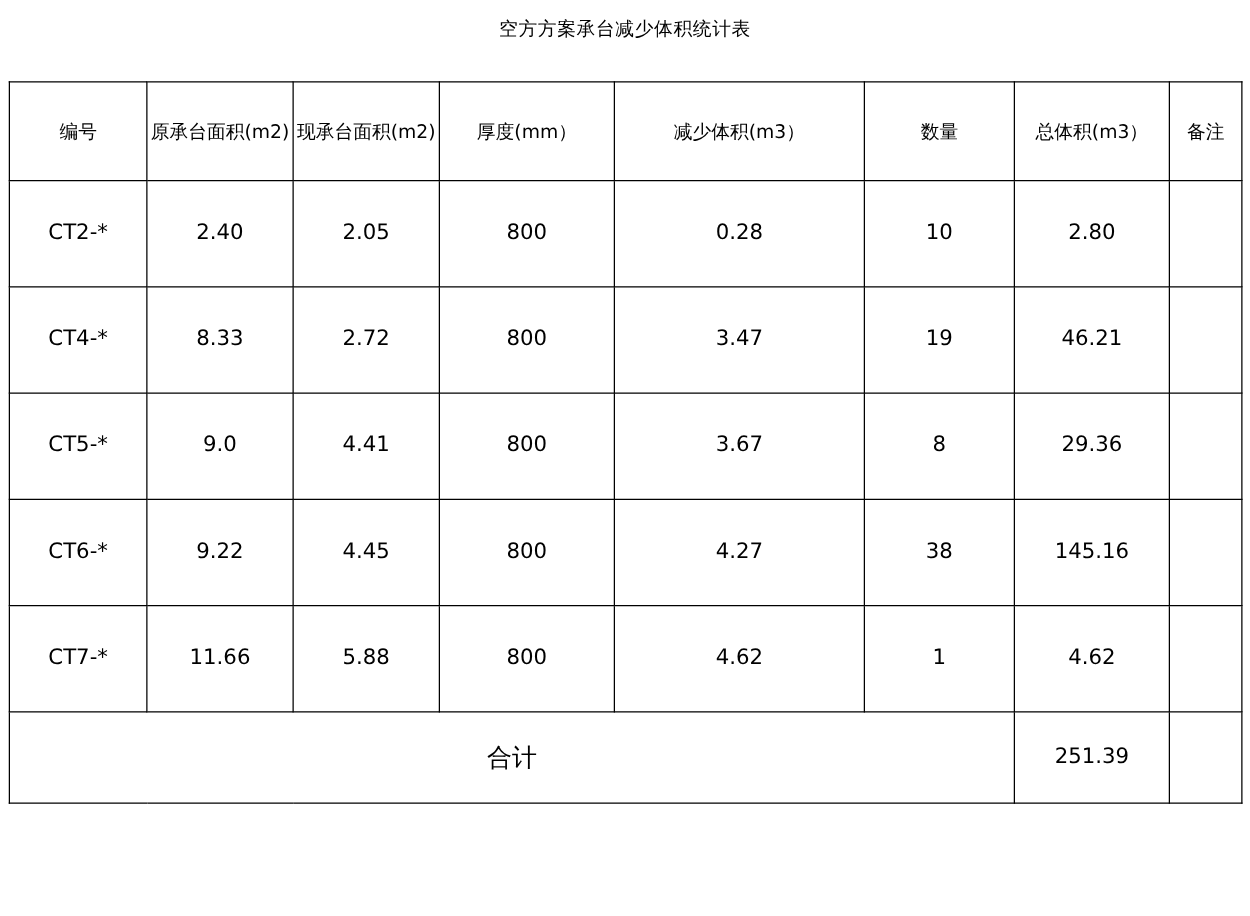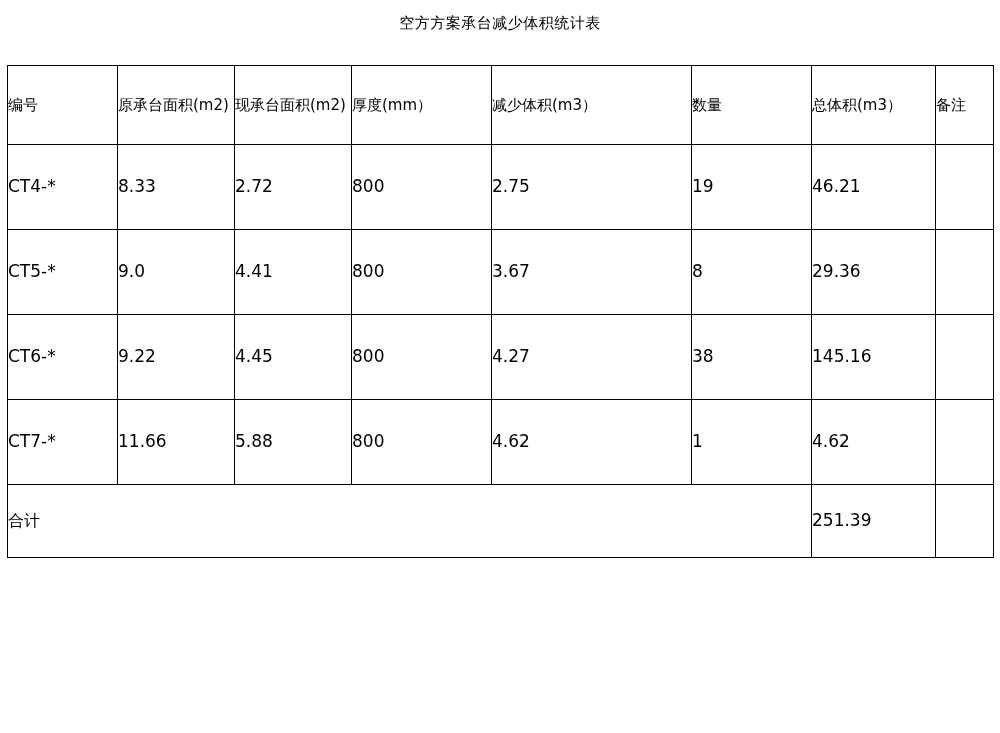--- a/index.html
+++ b/index.html
@@ -35,21 +35,21 @@
     position: absolute;
     top: 65px;
     left: 7px;
     width: 986px;
     border-collapse: collapse;
     table-layout: fixed;
   }
   table.stat-table td,
   table.stat-table th {
     border: 1px solid #000000;
-    text-align: left;
+    text-align: center;
     vertical-align: middle;
     font-weight: normal;
     font-size: 16px;
     font-family: "DejaVu Sans", "Liberation Sans", sans-serif;
     padding: 0;
   }
   table.stat-table thead td {
     height: 78px;
     font-size: 15px;
   }
@@ -66,21 +66,21 @@
   .col-thick   { width: 140px; }
   .col-reduce  { width: 200px; }
   .col-qty     { width: 120px; }
   .col-total   { width: 124px; }
   .col-remark  { width: 58px; }
   .cell-text {
     display: block;
     line-height: 1.25;
   }
   .total-label {
-    font-size: 16px;
+    font-size: 20px;
   }
 </style>
 </head>
 <body>
 
 <div class="page">
 
   <div class="doc-title">空方方案承台减少体积统计表</div>
 
   <table class="stat-table">
@@ -118,33 +118,59 @@
             <span class="cell-text">总体积(m3）</span>
           </td>
         <td>
             <span class="cell-text">备注</span>
           </td>
       </tr>
     </thead>
     <tbody>
       <tr>
         <td>
+            <span class="cell-text">CT2-*</span>
+          </td>
+        <td>
+            <span class="cell-text">2.40</span>
+          </td>
+        <td>
+            <span class="cell-text">2.05</span>
+          </td>
+        <td>
+            <span class="cell-text">800</span>
+          </td>
+        <td>
+            <span class="cell-text">0.28</span>
+          </td>
+        <td>
+            <span class="cell-text">10</span>
+          </td>
+        <td>
+            <span class="cell-text">2.80</span>
+          </td>
+        <td>
+            <span class="cell-text"></span>
+          </td>
+      </tr>
+      <tr>
+        <td>
             <span class="cell-text">CT4-*</span>
           </td>
         <td>
             <span class="cell-text">8.33</span>
           </td>
         <td>
             <span class="cell-text">2.72</span>
           </td>
         <td>
             <span class="cell-text">800</span>
           </td>
         <td>
-            <span class="cell-text">2.75</span>
+            <span class="cell-text">3.47</span>
           </td>
         <td>
             <span class="cell-text">19</span>
           </td>
         <td>
             <span class="cell-text">46.21</span>
           </td>
         <td>
             <span class="cell-text"></span>
           </td>

